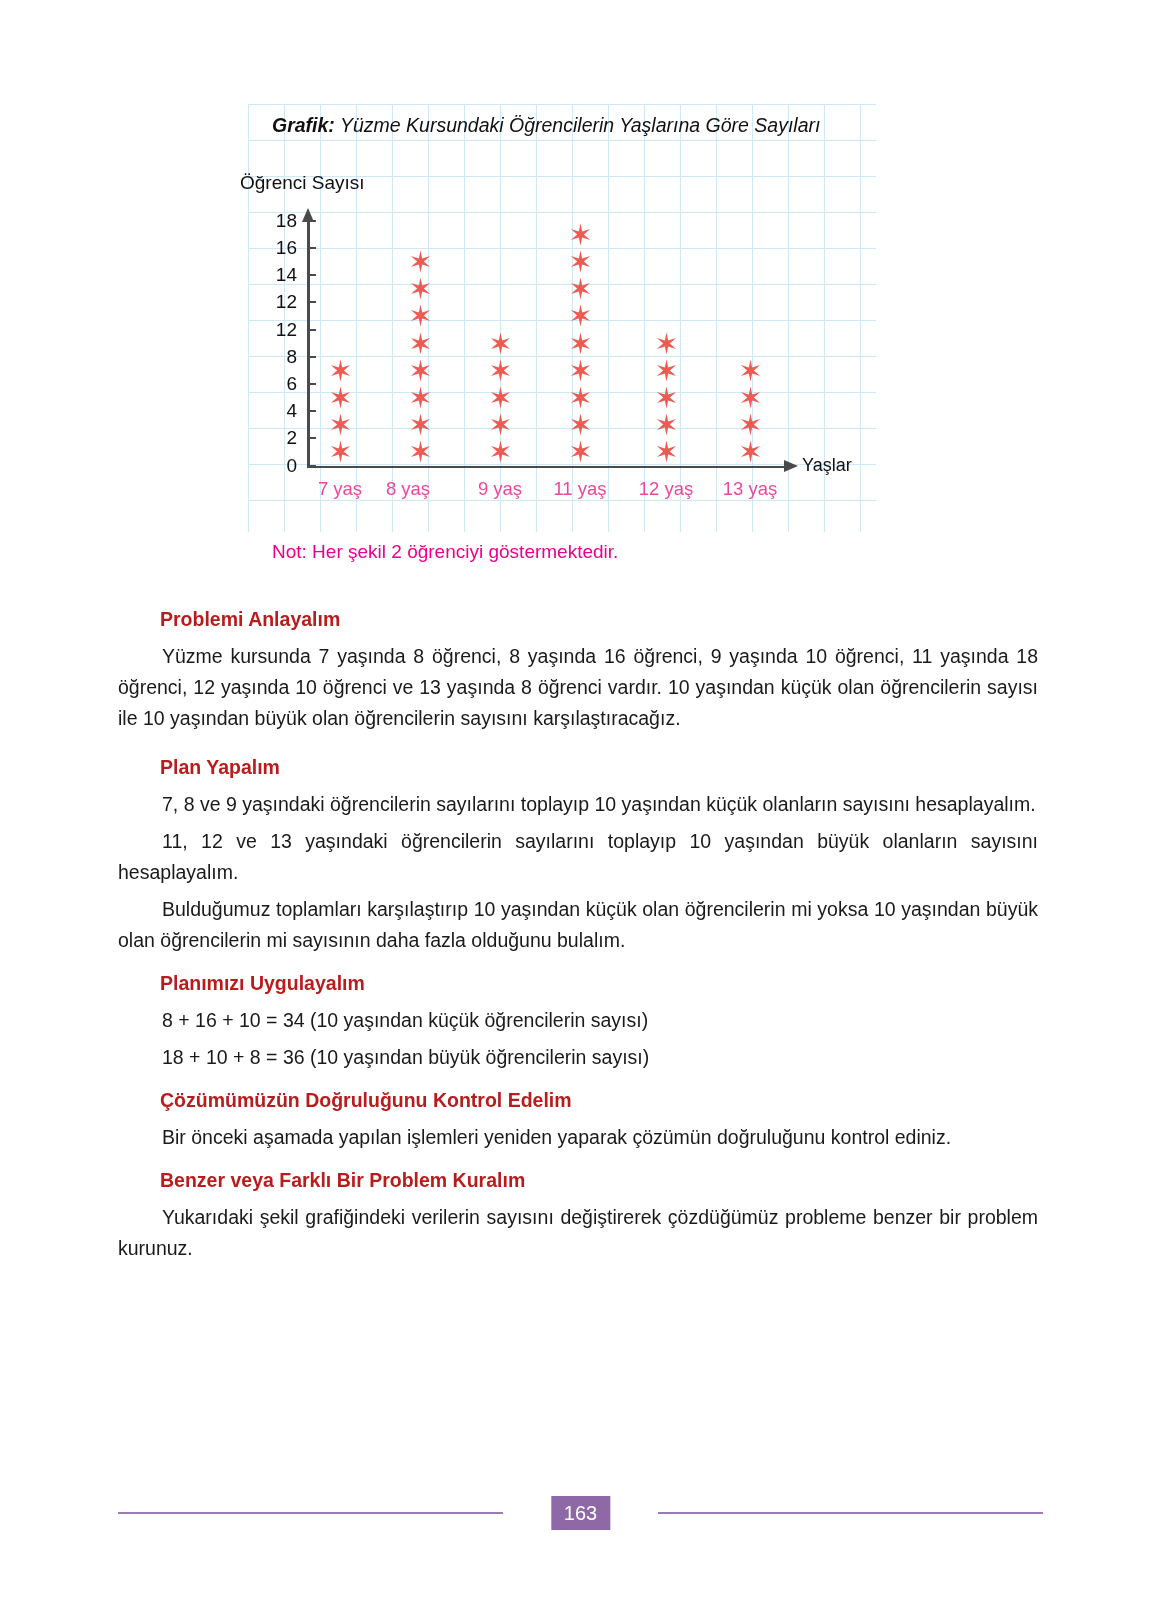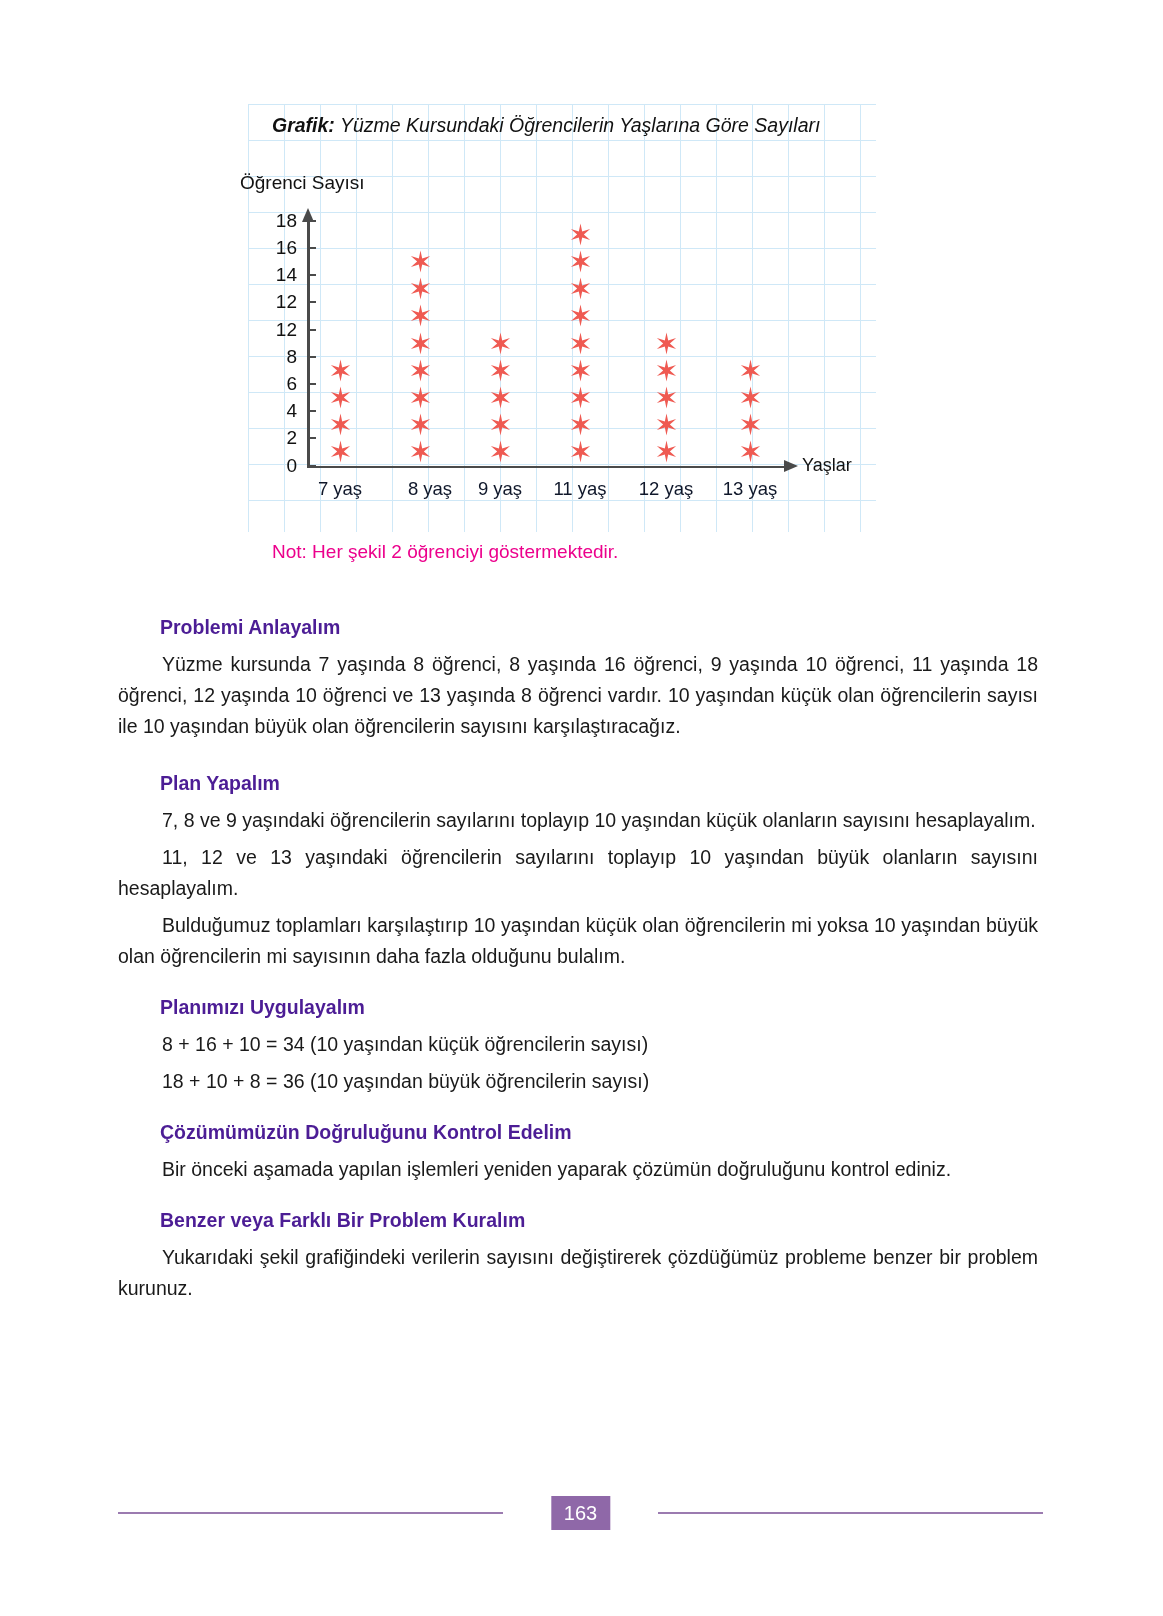--- a/index.html
+++ b/index.html
@@ -136,21 +136,21 @@
     height: 23px;
     margin-left: -11.5px;
     margin-top: -11.5px;
   }
   .x-cat-label {
     position: absolute;
     top: 374px;
     font-size: 18.5px;
     line-height: 22px;
     text-align: center;
-    color: #0f172a;
+    color: #ec4899;
     transform: translateX(-50%);
     white-space: nowrap;
   }
 
   #graph-note {
     position: absolute;
     left: 272px;
     top: 541px;
     font-size: 19px;
     color: #ec008c;
@@ -158,25 +158,25 @@
   }
 
   
   #content {
     position: absolute;
     left: 118px;
     top: 606px;
     width: 920px;
   }
   .section-head {
-    color: #4c1d95;
+    color: #b91c1c;
     font-weight: bold;
     font-size: 19.5px;
     line-height: 26px;
-    margin: 8px 0 9px 42px;
+    margin: 0 0 9px 42px;
   }
   .para {
     font-size: 19.5px;
     line-height: 31px;
     margin: 0 0 6px 0;
     text-align: justify;
     text-justify: inter-word;
     color: #1a1a1a;
   }
   .para.indent { text-indent: 44px; }
@@ -377,21 +377,21 @@
           </svg></div>
         <div class="star" style="left: 502px; top: 293.5px;"><svg viewBox="0 0 24 24" width="23" height="23">
             <polygon points="12.00,0.40 13.75,8.97 22.05,6.20 15.50,12.00 22.05,17.80 13.75,15.03 12.00,23.60 10.25,15.03 1.95,17.80 8.50,12.00 1.95,6.20 10.25,8.97" fill="#ef5a52"></polygon>
           </svg></div>
         <div class="star" style="left: 502px; top: 266.3px;"><svg viewBox="0 0 24 24" width="23" height="23">
             <polygon points="12.00,0.40 13.75,8.97 22.05,6.20 15.50,12.00 22.05,17.80 13.75,15.03 12.00,23.60 10.25,15.03 1.95,17.80 8.50,12.00 1.95,6.20 10.25,8.97" fill="#ef5a52"></polygon>
           </svg></div>
       </div>
     <div id="x-cat-labels">
         <div class="x-cat-label" style="left: 92px;">7 yaş</div>
-        <div class="x-cat-label" style="left: 182px;">8 yaş</div>
+        <div class="x-cat-label" style="left: 160px;">8 yaş</div>
         <div class="x-cat-label" style="left: 252px;">9 yaş</div>
         <div class="x-cat-label" style="left: 332px;">11 yaş</div>
         <div class="x-cat-label" style="left: 418px;">12 yaş</div>
         <div class="x-cat-label" style="left: 502px;">13 yaş</div>
       </div>
   </div>
 
 </div>
 
 <div id="graph-note">Not: Her şekil 2 öğrenciyi göstermektedir.</div>

